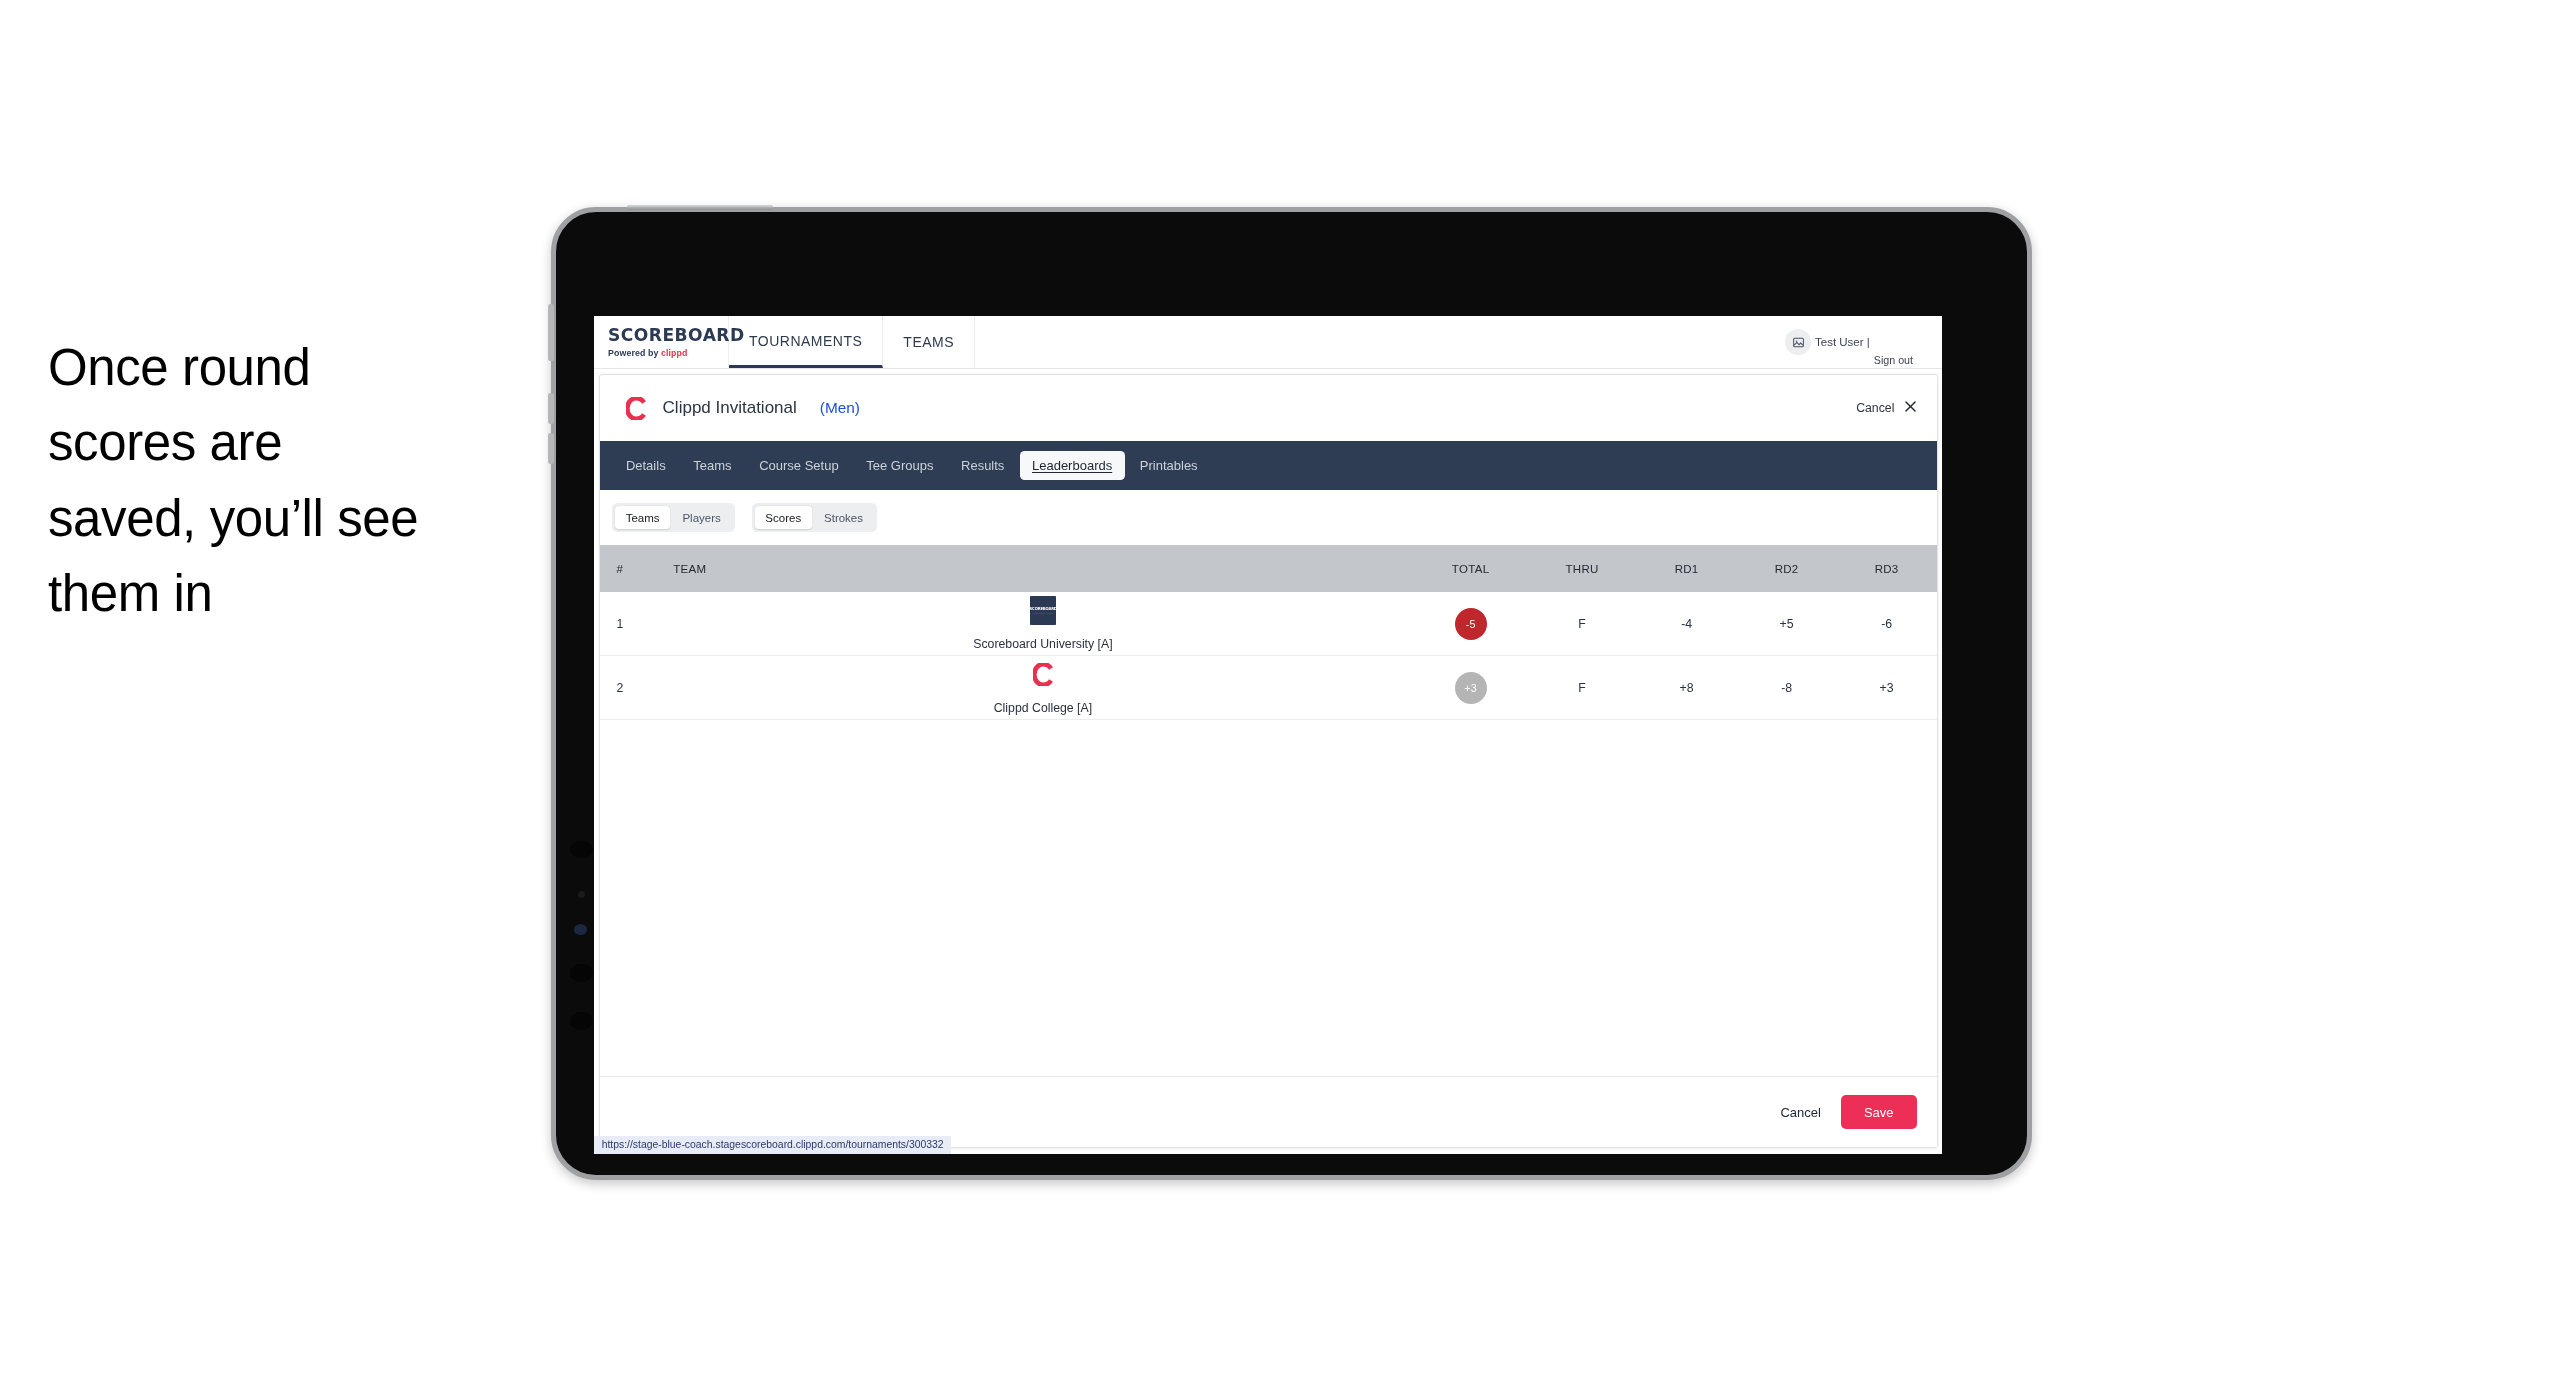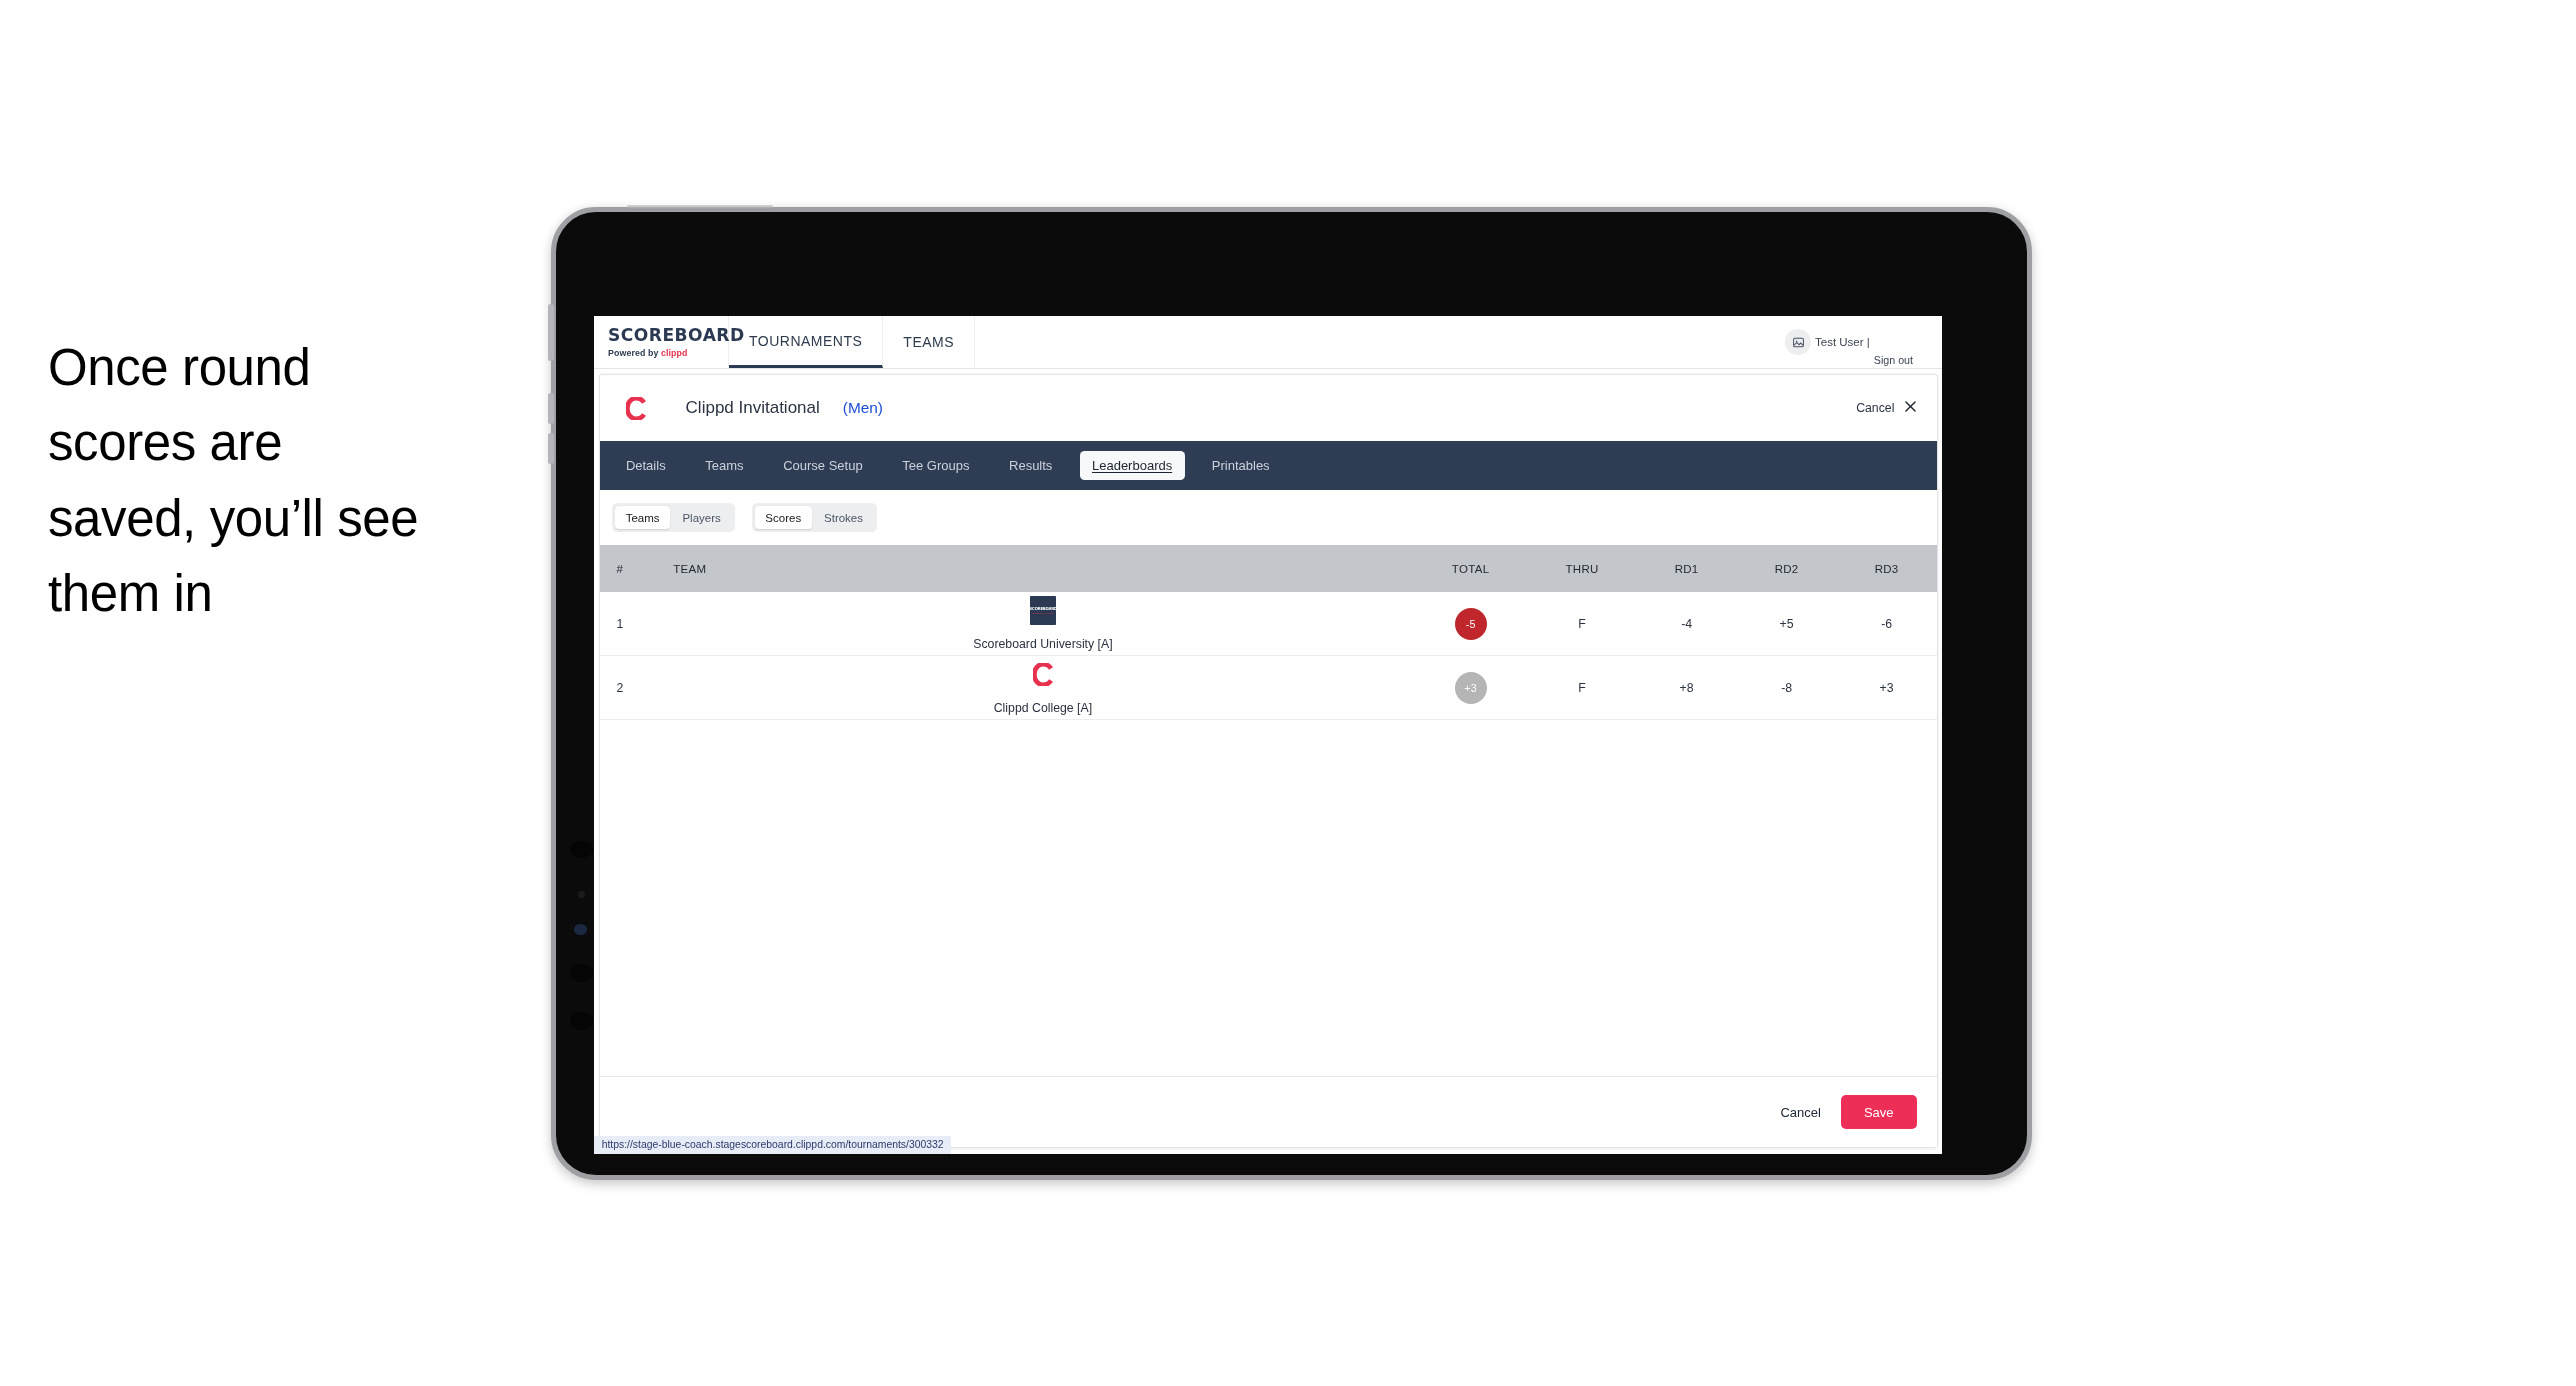--- a/index.html
+++ b/index.html
@@ -189,21 +189,20 @@
   }
   #modal-logo {
     width: 26px; height: 26px;
     margin-right: 14px;
     display:flex; align-items:center; justify-content:center;
   }
   #modal-title {
     font-size: 17px;
     color: #2b3443;
     font-weight: 400;
-    margin-left: 23px;
   }
   #modal-title-sub {
     font-size: 15.4px;
     color: #1d4ed8;
     margin-left: 23px;
   }
   #modal-cancel {
     margin-left: auto;
     display: flex;
     align-items: center;
@@ -212,21 +211,21 @@
   }
   #modal-cancel-label { font-size: 12.3px; color: #2b3443; }
 
   
   #tabstrip {
     height: 49px;
     background: #2e3c54;
     display: flex;
     align-items: center;
     padding: 0 14px;
-    gap: 15px;
+    gap: 3px;
     box-sizing: border-box;
   }
   .tab {
     font-size: 13px;
     color: #ccd2dc;
     padding: 7px 12.3px;
     border-radius: 4.6px;
     cursor: pointer;
     white-space: nowrap;
   }

